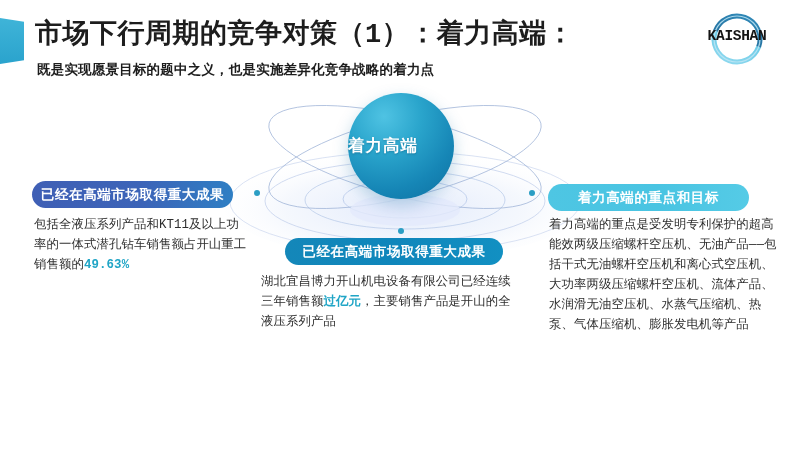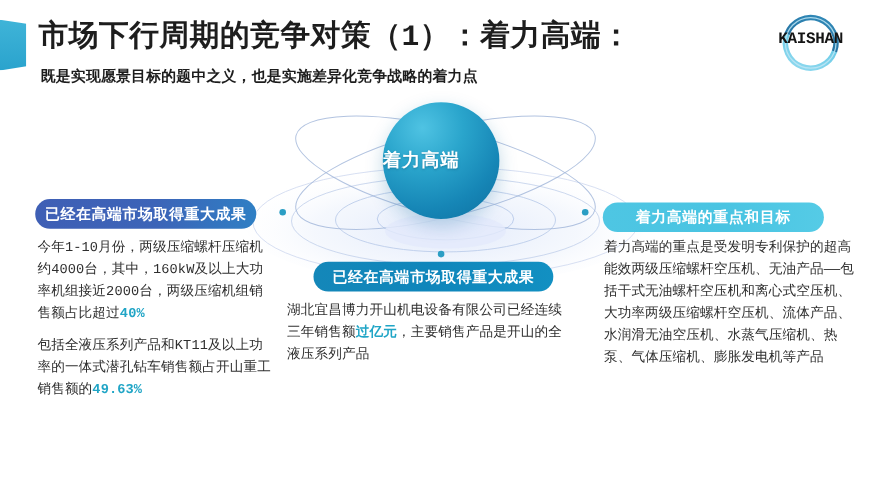--- a/index.html
+++ b/index.html
@@ -214,23 +214,20 @@
     <span id="sphere-label">着力高端</span>
   </div>
 
   <div class="conn-dot" id="dot-left"></div>
   <div class="conn-dot" id="dot-right"></div>
   <div class="conn-dot" id="dot-bottom"></div>
 
   <div class="badge" id="badge-left">已经在高端市场取得重大成果</div>
   <div class="body-text" id="text-left">
     <p class="para">
-      <span>今年1-10月份，两级压缩螺杆压缩机约4000台，其中，160kW及以上大功率机组接近2000台，两级压缩机组销售额占比超过</span><span class="hl">40%</span><span></span>
-    </p>
-    <p class="para">
       <span>包括全液压系列产品和KT11及以上功率的一体式潜孔钻车销售额占开山重工销售额的</span><span class="hl">49.63%</span><span></span>
     </p>
   </div>
 
   <div class="badge" id="badge-mid">已经在高端市场取得重大成果</div>
   <div class="body-text" id="text-mid">
     <p class="para">
       <span>湖北宜昌博力开山机电设备有限公司已经连续三年销售额</span><span class="hl">过亿元</span><span>，主要销售产品是开山的全液压系列产品</span>
     </p>
   </div>

